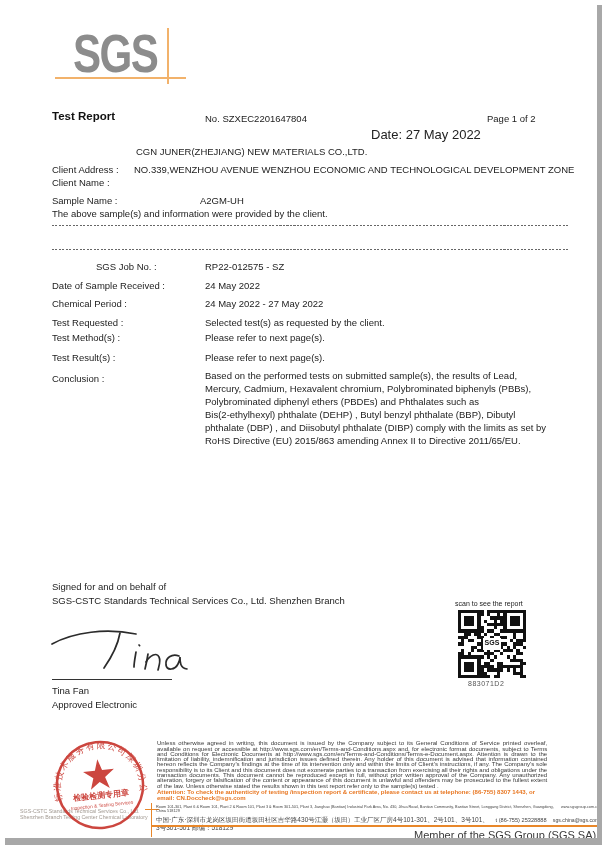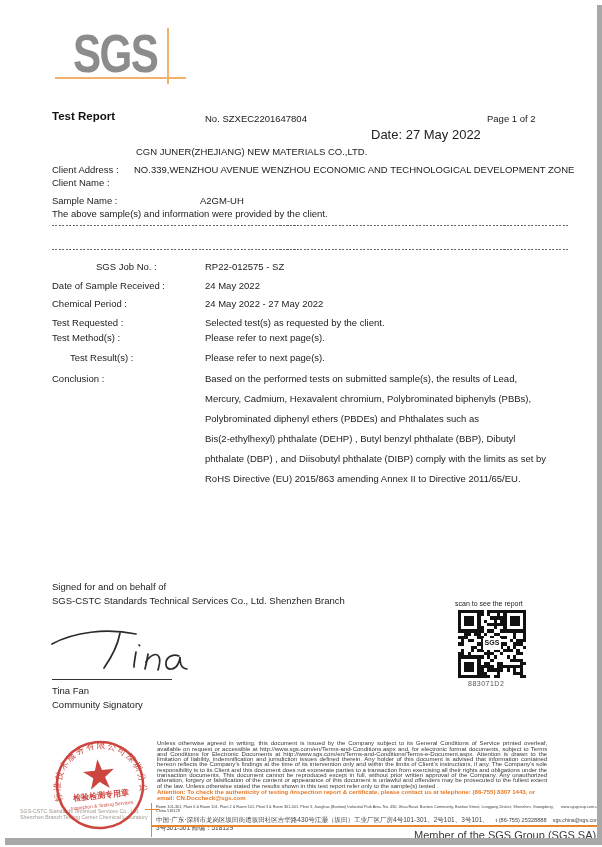--- a/index.html
+++ b/index.html
@@ -26,21 +26,21 @@
   .report-date { left:371px; top:113px; font-size:13px;margin-top:14px; }
   .report-page { left:487px; top:113px; font-size:9.5px; }
 
   .lbl { font-size:9.5px; color:#222; }
   .val { font-size:9.5px; color:#222; }
 
   .dash { left:52px; width:516px; height:1px;
           background:repeating-linear-gradient(90deg,#666 0 2px,transparent 2px 3.5px); }
 
   .conclusion-text { left:205px; top:369px; width:372px; font-size:9.5px;
-                     line-height:20px; white-space:pre-line; }
+                     line-height:13px; white-space:pre-line; }
 
   .sig-line1 { left:52px; top:581px; font-size:9.5px; }
   .sig-line2 { left:52px; top:595px; font-size:9.5px; }
   .sig-svg { left:48px; top:618px; width:150px; height:58px; }
   .sig-underline { left:52px; top:679px; width:120px; height:1px; background:#333; }
   .sig-name { left:52px; top:685px; font-size:9.5px; }
   .sig-title { left:52px; top:699px; font-size:9.5px; }
 
   .qr-caption { left:455px; top:600px; font-size:7px; color:#222; }
   .qr-box { left:458px; top:610px; width:68px; height:68px; }
@@ -104,21 +104,21 @@
 
   <div class="abs lbl" style="left:52px; top:298px;">Chemical Period :</div>
   <div class="abs val" style="left:205px; top:298px;">24 May 2022 - 27 May 2022</div>
 
   <div class="abs lbl" style="left:52px; top:317px;">Test Requested :</div>
   <div class="abs val" style="left:205px; top:317px;">Selected test(s) as requested by the client.</div>
 
   <div class="abs lbl" style="left:52px; top:332px;">Test Method(s) :</div>
   <div class="abs val" style="left:205px; top:332px;">Please refer to next page(s).</div>
 
-  <div class="abs lbl" style="left:52px; top:352px;margin-left:18px;">Test Result(s) :</div>
+  <div class="abs lbl" style="left:52px; top:352px;">Test Result(s) :</div>
   <div class="abs val" style="left:205px; top:352px;">Please refer to next page(s).</div>
 
   <div class="abs lbl" style="left:52px; top:373px;">Conclusion :</div>
   <div class="abs conclusion-text">Based on the performed tests on submitted sample(s), the results of Lead,
 Mercury, Cadmium, Hexavalent chromium, Polybrominated biphenyls (PBBs),
 Polybrominated diphenyl ethers (PBDEs) and Phthalates such as
 Bis(2-ethylhexyl) phthalate (DEHP) , Butyl benzyl phthalate (BBP), Dibutyl
 phthalate (DBP) , and Diisobutyl phthalate (DIBP) comply with the limits as set by
 RoHS Directive (EU) 2015/863 amending Annex II to Directive 2011/65/EU.</div>
 
@@ -130,21 +130,21 @@
       <path d="M72 15 C70 26, 63 40, 56 50"></path>
       <path d="M88 34 C87 40, 86 45, 86 49"></path>
       <path d="M91 27 l0.6 0.6"></path>
       <path d="M100 36 C99 42, 98 47, 97 51"></path>
       <path d="M98 44 C102 37, 109 34, 111 39 C113 43, 111 48, 110 52"></path>
       <path d="M131 38 C124 35, 117 40, 118 47 C119 53, 127 52, 130 46 C132 42, 132 40, 132 39 C132 44, 132 50, 139 51"></path>
     </g>
   </svg>
   <div class="abs sig-underline"></div>
   <div class="abs sig-name">Tina Fan</div>
-  <div class="abs sig-title">Community Signatory</div>
+  <div class="abs sig-title">Approved Electronic</div>
 
   <div class="abs qr-caption">scan to see the report</div>
   <svg class="abs qr-box" id="qr-svg" viewBox="0 0 68 68">
       <g fill="#111" shape-rendering="crispEdges">
         <rect x="22.67" y="0.00" width="3.24" height="3.24"></rect>
         <rect x="29.14" y="0.00" width="3.24" height="3.24"></rect>
         <rect x="32.38" y="0.00" width="3.24" height="3.24"></rect>
         <rect x="35.62" y="0.00" width="3.24" height="3.24"></rect>
         <rect x="38.86" y="0.00" width="3.24" height="3.24"></rect>
         <rect x="42.10" y="0.00" width="3.24" height="3.24"></rect>

